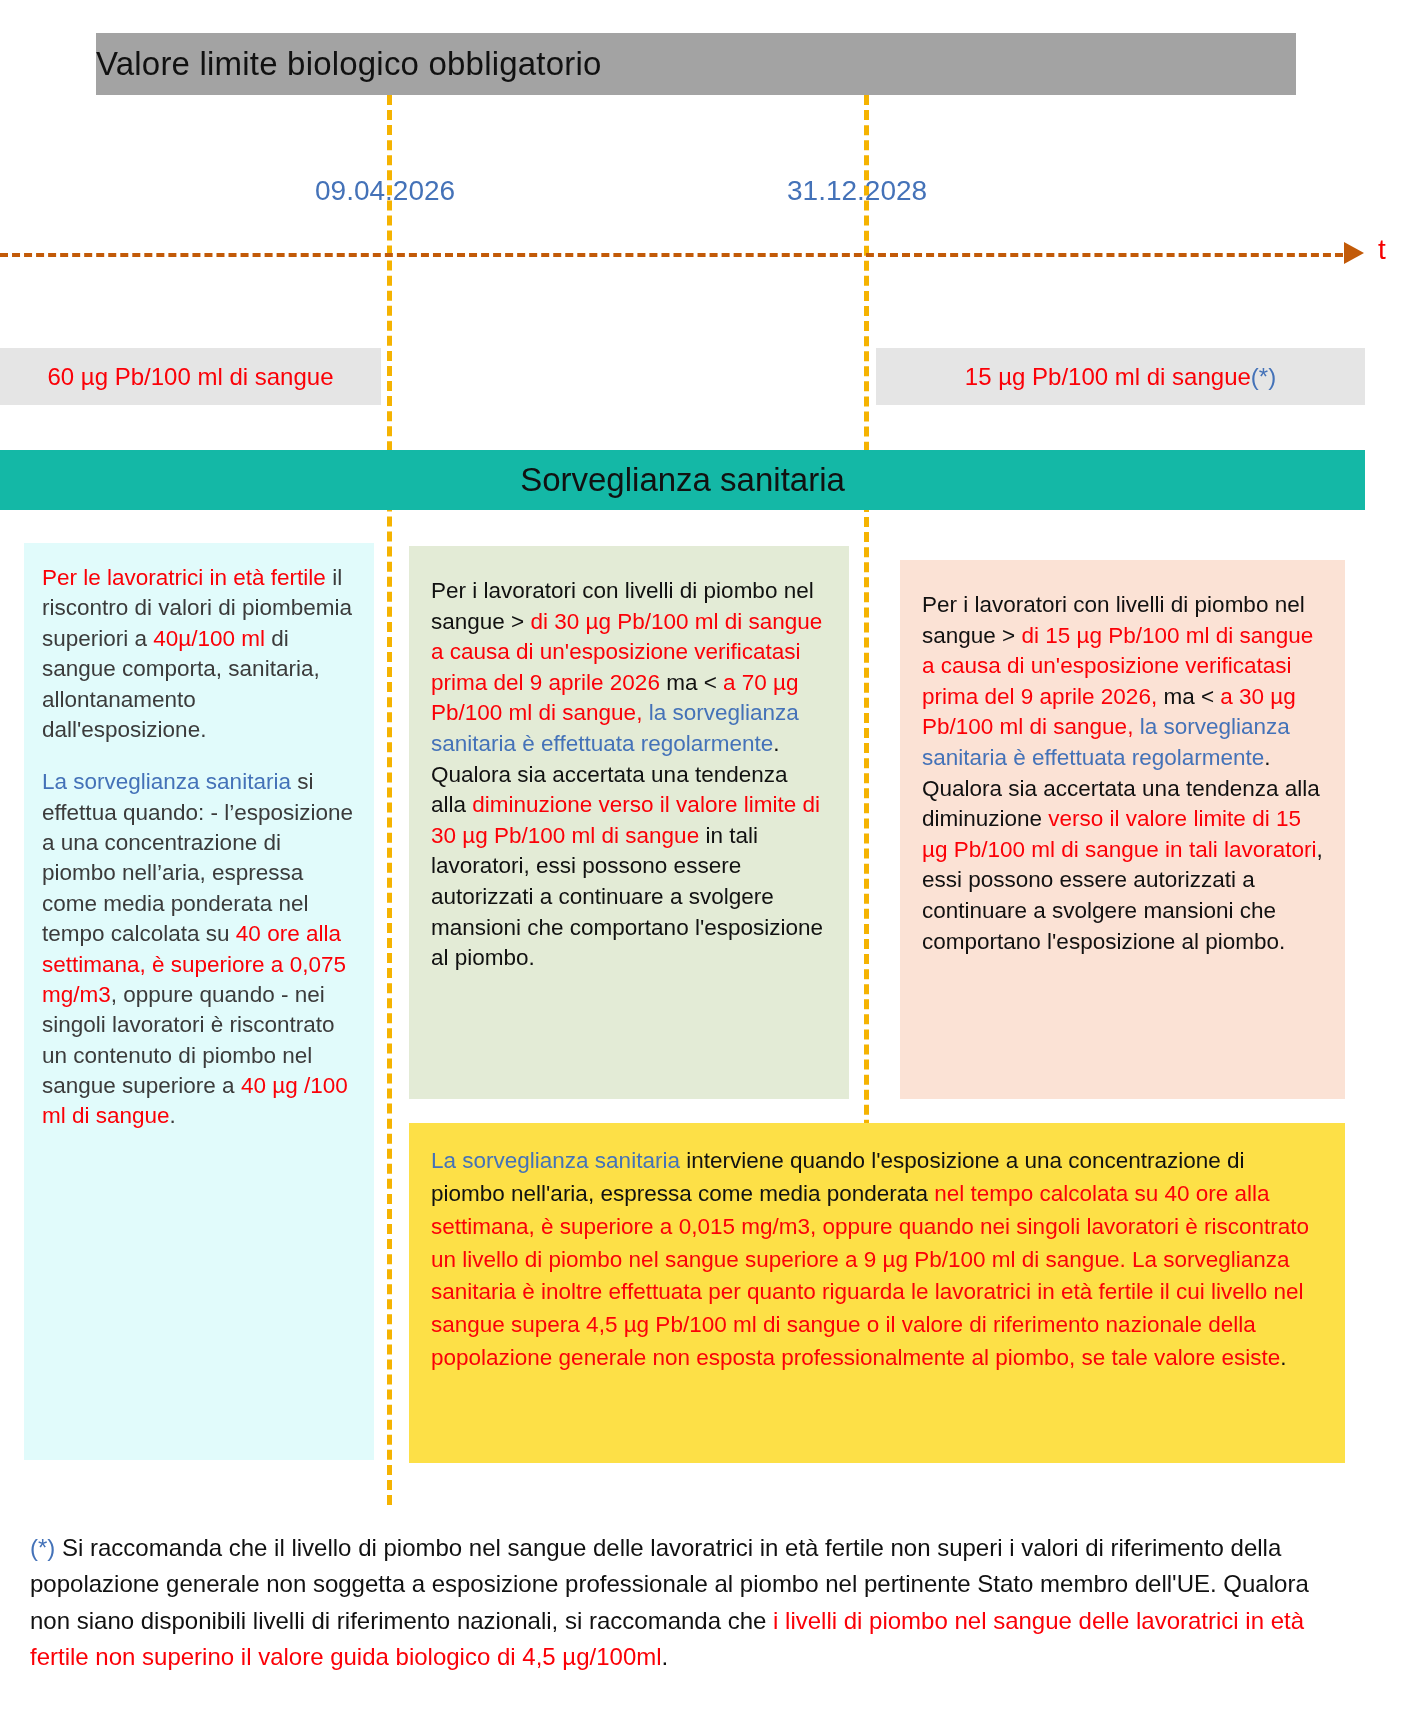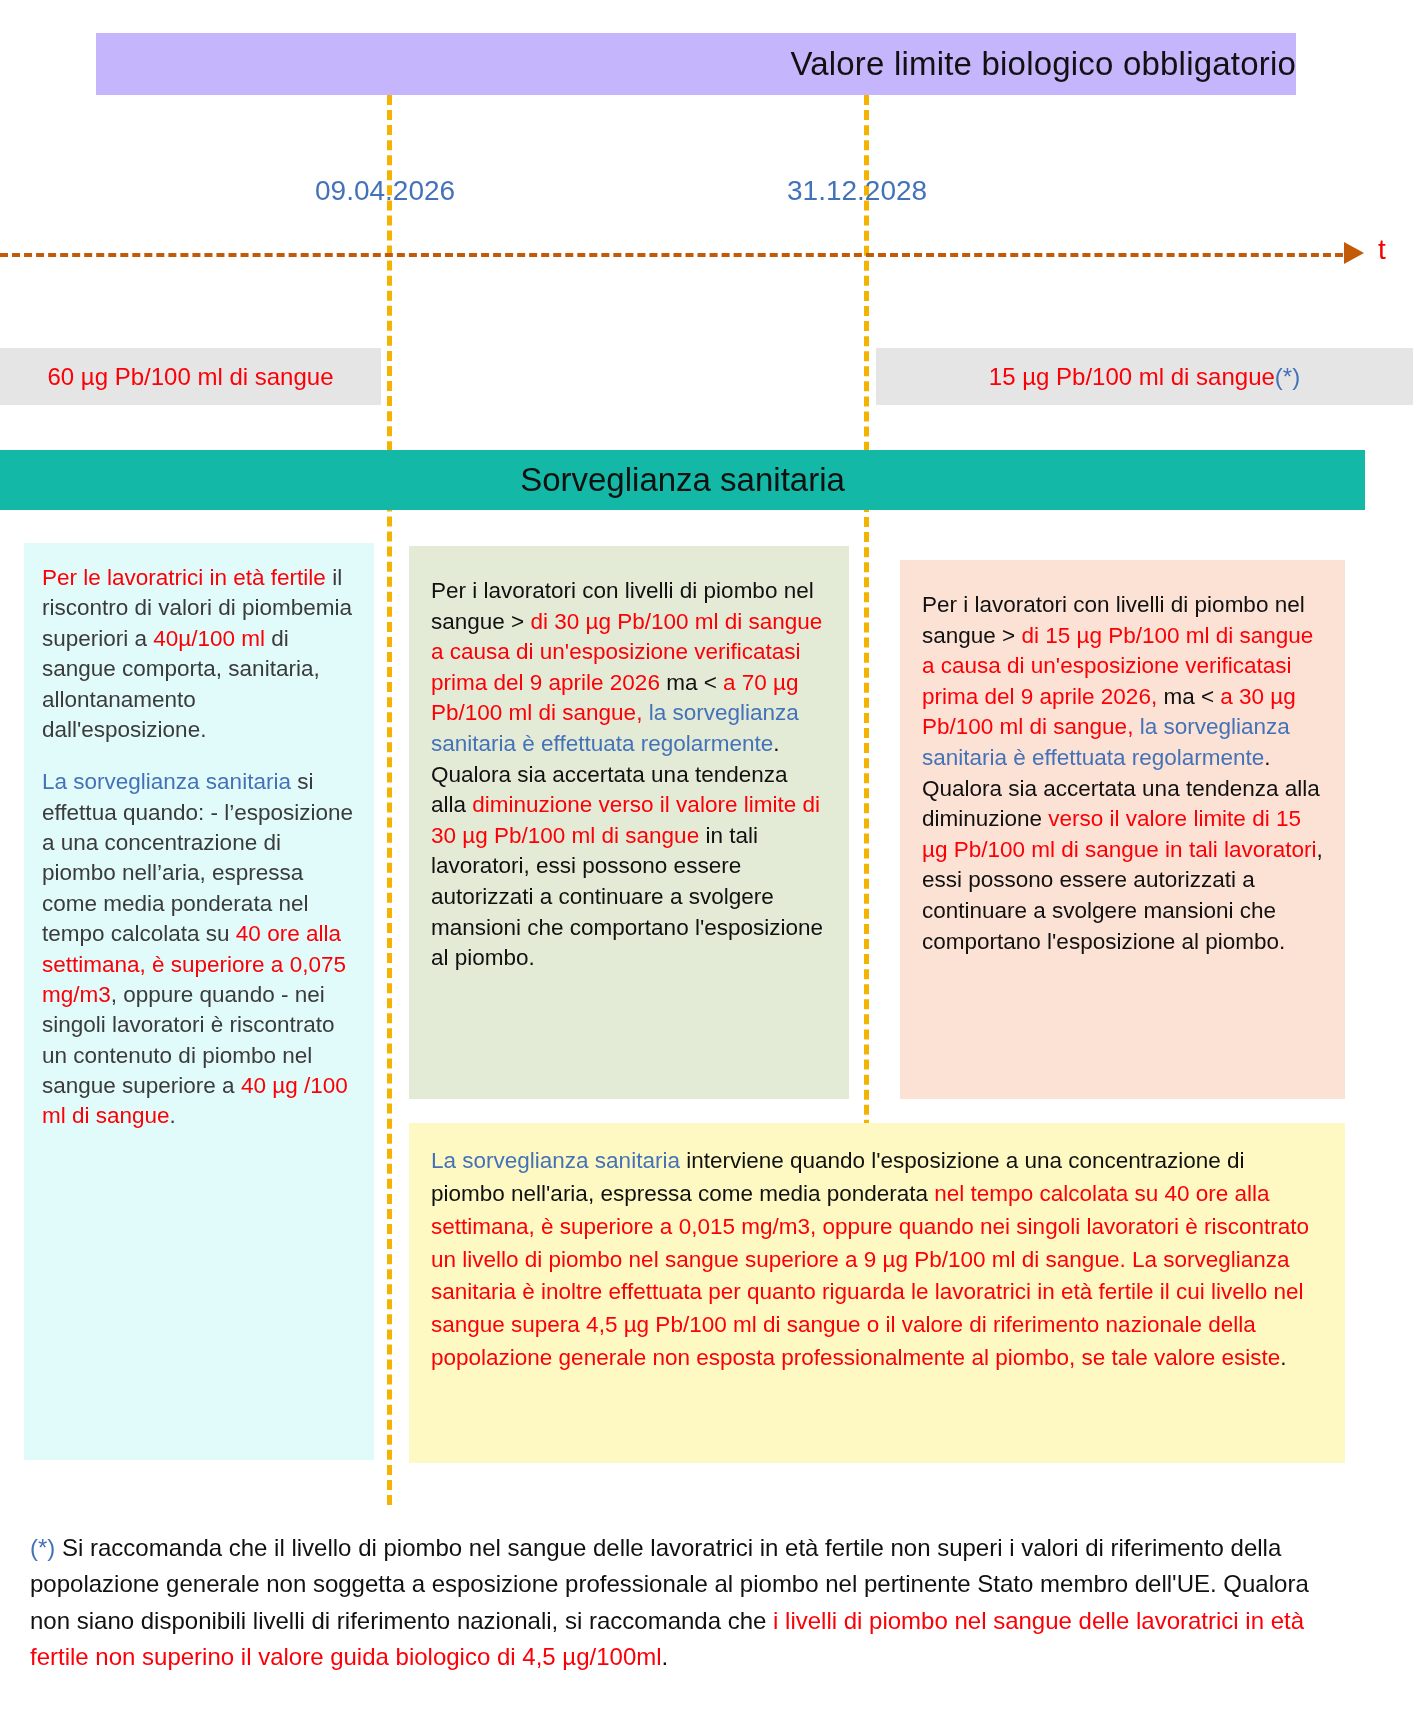--- a/index.html
+++ b/index.html
@@ -6,22 +6,22 @@
   body{
     font-family:"Liberation Sans", sans-serif;
     width:1413px;height:1731px;position:relative;overflow:hidden;
     color:#000;
   }
   .stage{position:absolute;left:0;top:0;width:1413px;height:1731px;}
 
   
   .title-banner{
     position:absolute;left:96px;top:33px;width:1200px;height:62px;
-    background:#c4b5fd;
-    display:flex;align-items:center;justify-content:flex-end;
+    background:#a3a3a3;
+    display:flex;align-items:center;justify-content:flex-start;
   }
   .title-banner .t{font-size:33px;color:#111;letter-spacing:.2px;}
 
   
   .vdash{
     position:absolute;width:0;border-left:5px dashed #f5b301;
   }
   #vdash-1{left:387px;top:95px;height:1410px;}
   #vdash-2{left:864px;top:95px;height:1065px;}
 
@@ -45,21 +45,21 @@
   .axis-t{position:absolute;left:1378px;top:234px;font-size:28px;color:#f50000;}
 
   
   .limit-box{
     position:absolute;top:348px;height:57px;background:#e5e5e5;
     display:flex;align-items:center;justify-content:center;
     font-size:24px;color:#fb0007;white-space:nowrap;
   }
   #limit-1{left:0px;width:381px;}
   #limit-2{left:400px;width:456px;}
-  #limit-3{left:876px;width:537px;}
+  #limit-3{left:876px;width:489px;}
   .star{color:#4472b8;}
 
   
   .surv-banner{
     position:absolute;left:0px;top:450px;width:1365px;height:60px;
     background:#14b8a6;display:flex;align-items:center;justify-content:center;
   }
   .surv-banner .t{font-size:33px;color:#111;}
 
   
@@ -70,21 +70,21 @@
   }
   #box-green{
     left:409px;top:546px;width:440px;height:553px;background:#e3ebd6;
     padding:30px 22px 0 22px;font-size:22.5px;line-height:1.36;color:#111;
   }
   #box-pink{
     left:900px;top:560px;width:445px;height:539px;background:#fbe2d5;
     padding:30px 22px 0 22px;font-size:22.5px;line-height:1.36;color:#111;
   }
   #box-yellow{
-    left:409px;top:1123px;width:936px;height:340px;background:#fef9c3;
+    left:409px;top:1123px;width:936px;height:340px;background:#fde047;
     padding:22px 22px 0 22px;font-size:22.5px;line-height:1.46;color:#111;
   }
 
   .red{color:#fb0007;}
   .blue{color:#4472b8;}
   .dark{color:#3b3b3b;}
   .blk{color:#111;}
   .gap{display:block;height:22px;}
 
   

